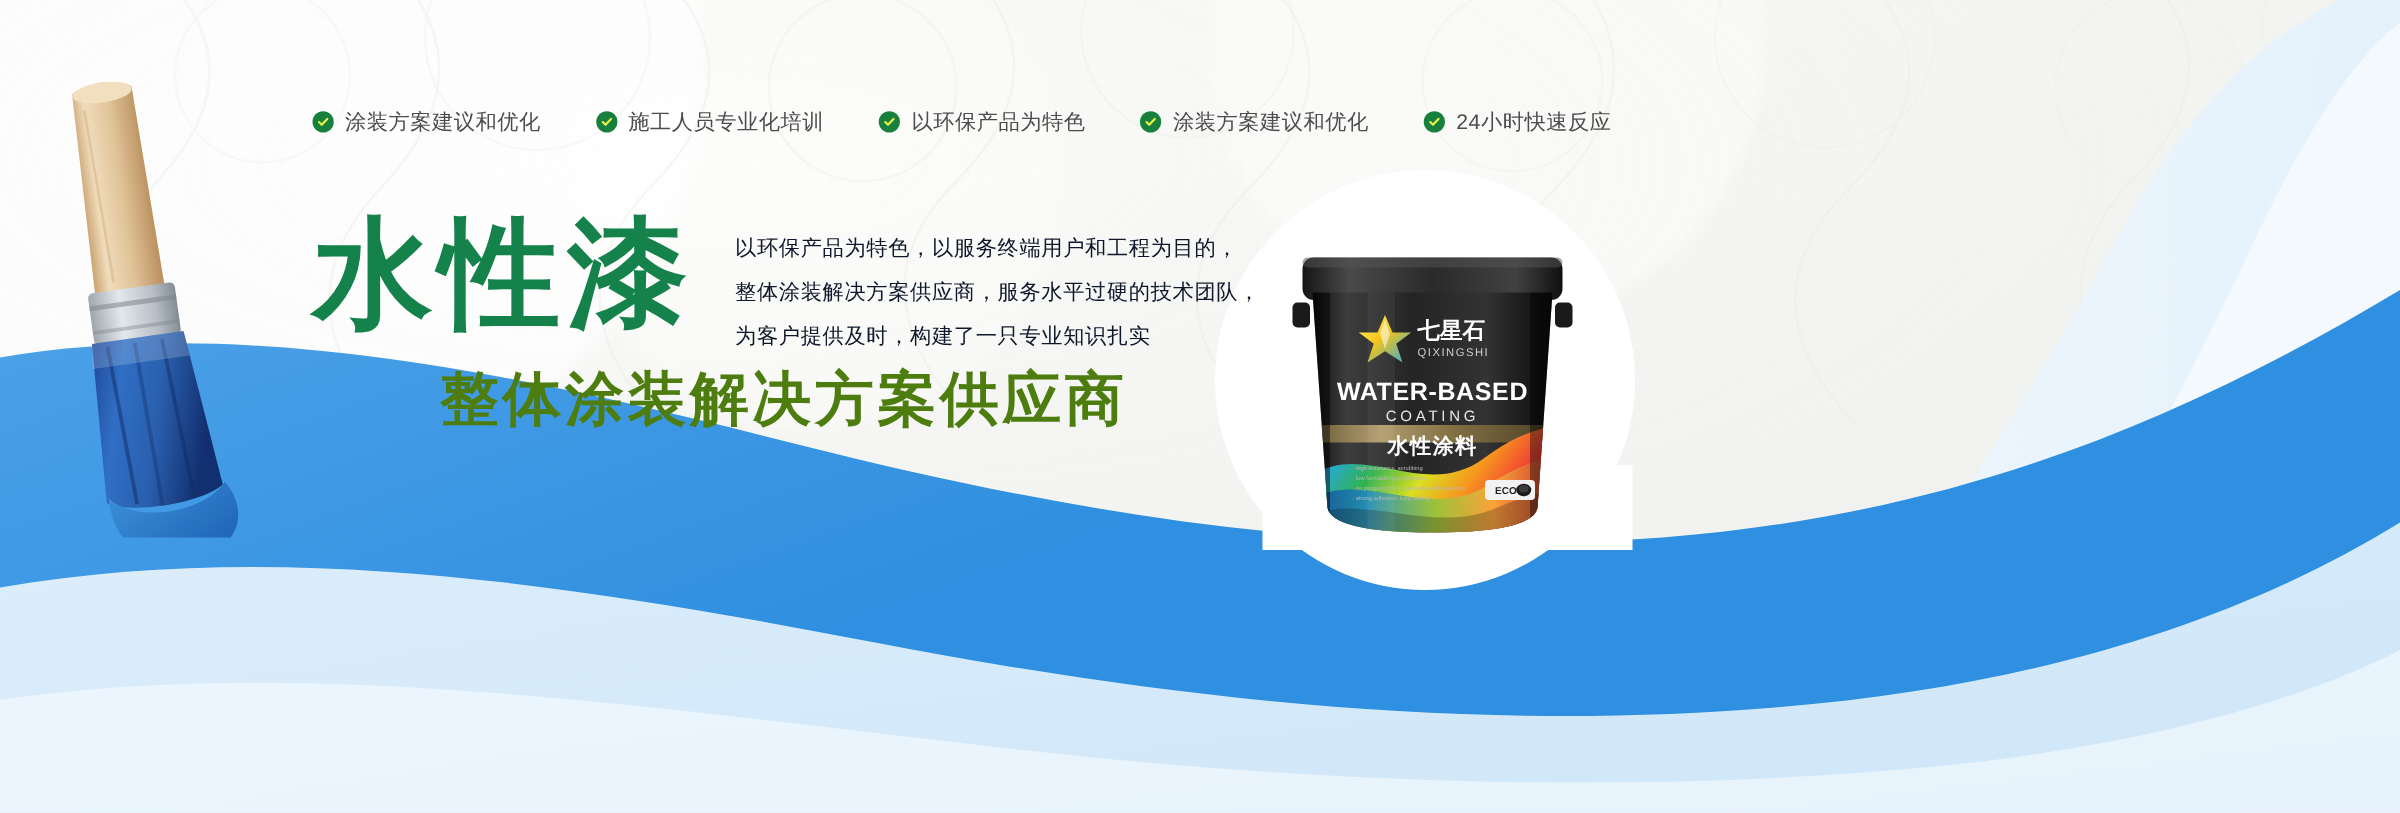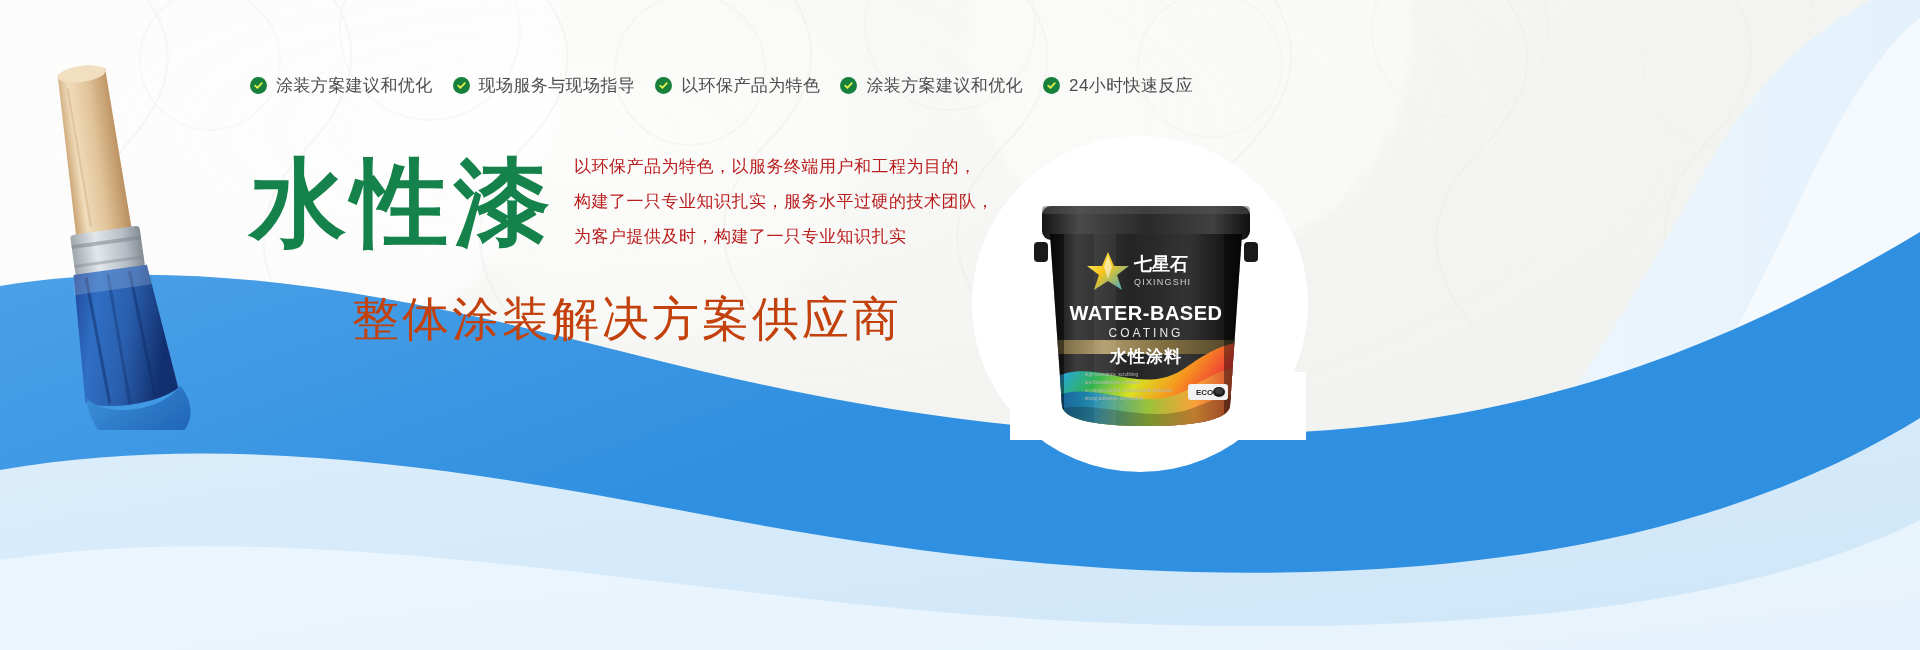--- a/index.html
+++ b/index.html
@@ -27,24 +27,24 @@
   .bg-swirl {
     position: absolute; inset: 0;
     opacity: .55;
   }
 
   .wave-svg { position: absolute; inset: 0; width: 1920px; height: 650px; }
 
   
   .features {
     position: absolute;
-    left: 250px; top: 74px;
+    left: 250px; top: 86px;
     display: flex;
     align-items: flex-end;
-    gap: 20px;
+    gap: 44px;
     z-index: 6;
   }
   .feature {
     display: flex; align-items: center; gap: 9px;
     white-space: nowrap;
   }
   .check-circle {
     width: 17px; height: 17px; border-radius: 50%;
     background: #16803c;
     display: inline-flex; align-items: center; justify-content: center;
@@ -53,48 +53,49 @@
   .check-circle svg { display: block; }
   .feature-label {
     font-size: 17px;
     color: #4c4c4c;
     letter-spacing: .4px;
   }
 
   
   .headline-row {
     position: absolute;
-    left: 250px; top: 136px;
+    left: 250px; top: 168px;
     display: flex;
-    align-items: flex-end;
+    align-items: flex-start;
     z-index: 6;
+    gap: 14px;
   }
   .headline-main {
     font-size: 96px;
     line-height: 1.08;
     font-weight: 700;
     color: #14824a;
     letter-spacing: 6px;
   }
   .headline-desc {
     margin-left: 18px;
     padding-top: 14px;
     font-size: 17px;
     line-height: 2.05;
-    color: #b91c1c;
+    color: #0f172a;
     letter-spacing: .5px;
   }
   .headline-desc div { white-space: nowrap; }
 
   .subheadline {
     position: absolute;
     left: 352px; top: 288px;
     font-size: 47px;
-    font-weight: 400;
-    color: #c2410c;
+    font-weight: 700;
+    color: #4d7c0f;
     letter-spacing: 3px;
     z-index: 6;
     white-space: nowrap;
   }
 
   
   .brush { position: absolute; left: 42px; top: 60px; z-index: 5; }
 
   
   .product-circle {
@@ -235,21 +236,21 @@
       </span>
       <span class="feature-label">涂装方案建议和优化</span>
     </div>
 
     <div class="feature">
       <span class="check-circle">
         <svg width="11" height="11" viewBox="0 0 12 12">
           <path d="M2.4 6.2 L4.8 8.6 L9.6 3.4" stroke="#e8f04a" stroke-width="1.9" fill="none" stroke-linecap="round" stroke-linejoin="round"></path>
         </svg>
       </span>
-      <span class="feature-label">现场服务与现场指导</span>
+      <span class="feature-label">施工人员专业化培训</span>
     </div>
 
     <div class="feature">
       <span class="check-circle">
         <svg width="11" height="11" viewBox="0 0 12 12">
           <path d="M2.4 6.2 L4.8 8.6 L9.6 3.4" stroke="#e8f04a" stroke-width="1.9" fill="none" stroke-linecap="round" stroke-linejoin="round"></path>
         </svg>
       </span>
       <span class="feature-label">以环保产品为特色</span>
     </div>
@@ -271,21 +272,21 @@
       </span>
       <span class="feature-label">24小时快速反应</span>
     </div>
 
   </div>
 
   <div class="headline-row">
     <div class="headline-main">水性漆</div>
     <div class="headline-desc">
       <div>以环保产品为特色，以服务终端用户和工程为目的，</div>
-      <div>构建了一只专业知识扎实，服务水平过硬的技术团队，</div>
+      <div>整体涂装解决方案供应商，服务水平过硬的技术团队，</div>
       <div>为客户提供及时，构建了一只专业知识扎实</div>
     </div>
   </div>
 
   <div class="subheadline">整体涂装解决方案供应商</div>
 
   <div class="product-circle"></div>
   <div class="product-plate"></div>
 
   <svg class="bucket" width="236" height="240" viewBox="0 0 236 240">

